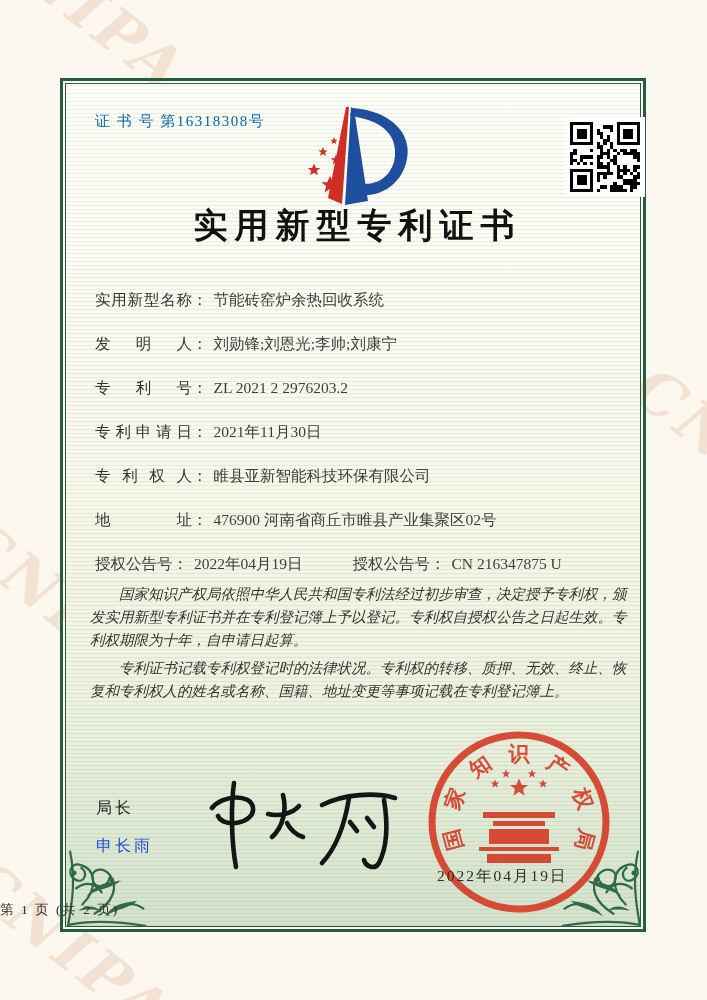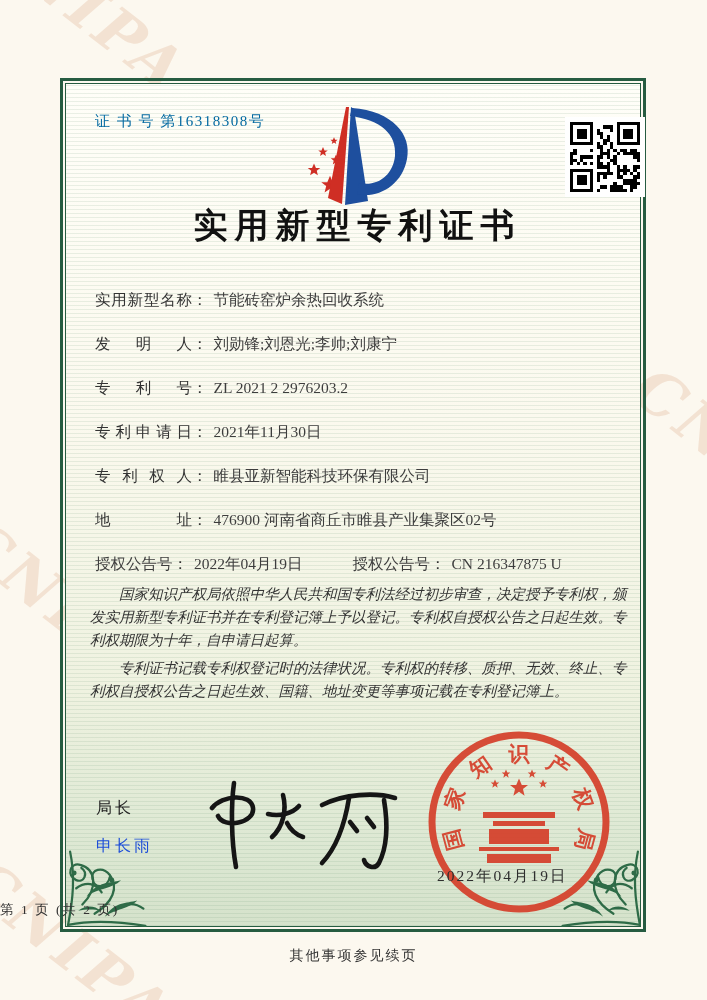--- a/index.html
+++ b/index.html
@@ -292,21 +292,21 @@
           <span class="colon">：</span>
         <span>2022年04月19日</span>
         <span class="pair2">授权公告号</span>
           <span class="colon">：</span>
         <span>CN 216347875 U</span>
       </div>
     </div>
 
     <div class="paras">
       <p>国家知识产权局依照中华人民共和国专利法经过初步审查，决定授予专利权，颁发实用新型专利证书并在专利登记簿上予以登记。专利权自授权公告之日起生效。专利权期限为十年，自申请日起算。</p>
-      <p>专利证书记载专利权登记时的法律状况。专利权的转移、质押、无效、终止、专利权自授权公告之日起生效、国籍、地址变更等事项记载在专利登记簿上。</p>
+      <p>专利证书记载专利权登记时的法律状况。专利权的转移、质押、无效、终止、恢复和专利权人的姓名或名称、国籍、地址变更等事项记载在专利登记簿上。</p>
     </div>
 
     <div class="sig-title">局长</div>
     <div class="sig-name">申长雨</div>
 
     <svg class="signature" viewBox="0 0 212 106">
       <g fill="none" stroke="#151515" stroke-width="4.6" stroke-linecap="round">
         <path d="M14,38 C24,25 53,23 55,38 C57,53 26,59 20,46"></path>
         <path d="M36,13 C33,34 33,70 38,97"></path>
         <path d="M85,25 C89,40 85,57 74,67"></path>
@@ -354,16 +354,15 @@
         <rect x="60" y="86" width="72" height="6"></rect>
         <rect x="70" y="95" width="52" height="5"></rect>
         <rect x="66" y="103" width="60" height="15"></rect>
         <rect x="56" y="121" width="80" height="4"></rect>
         <rect x="64" y="128" width="64" height="9"></rect>
       </g>
     </svg>
     <div class="seal-date">2022年04月19日</div>
 
     <div class="page-info">第 1 页 (共 2 页)</div>
-    <div class="note">其他事项参见续页</div>
 
   </div>
 </div>
 
 </body></html>

